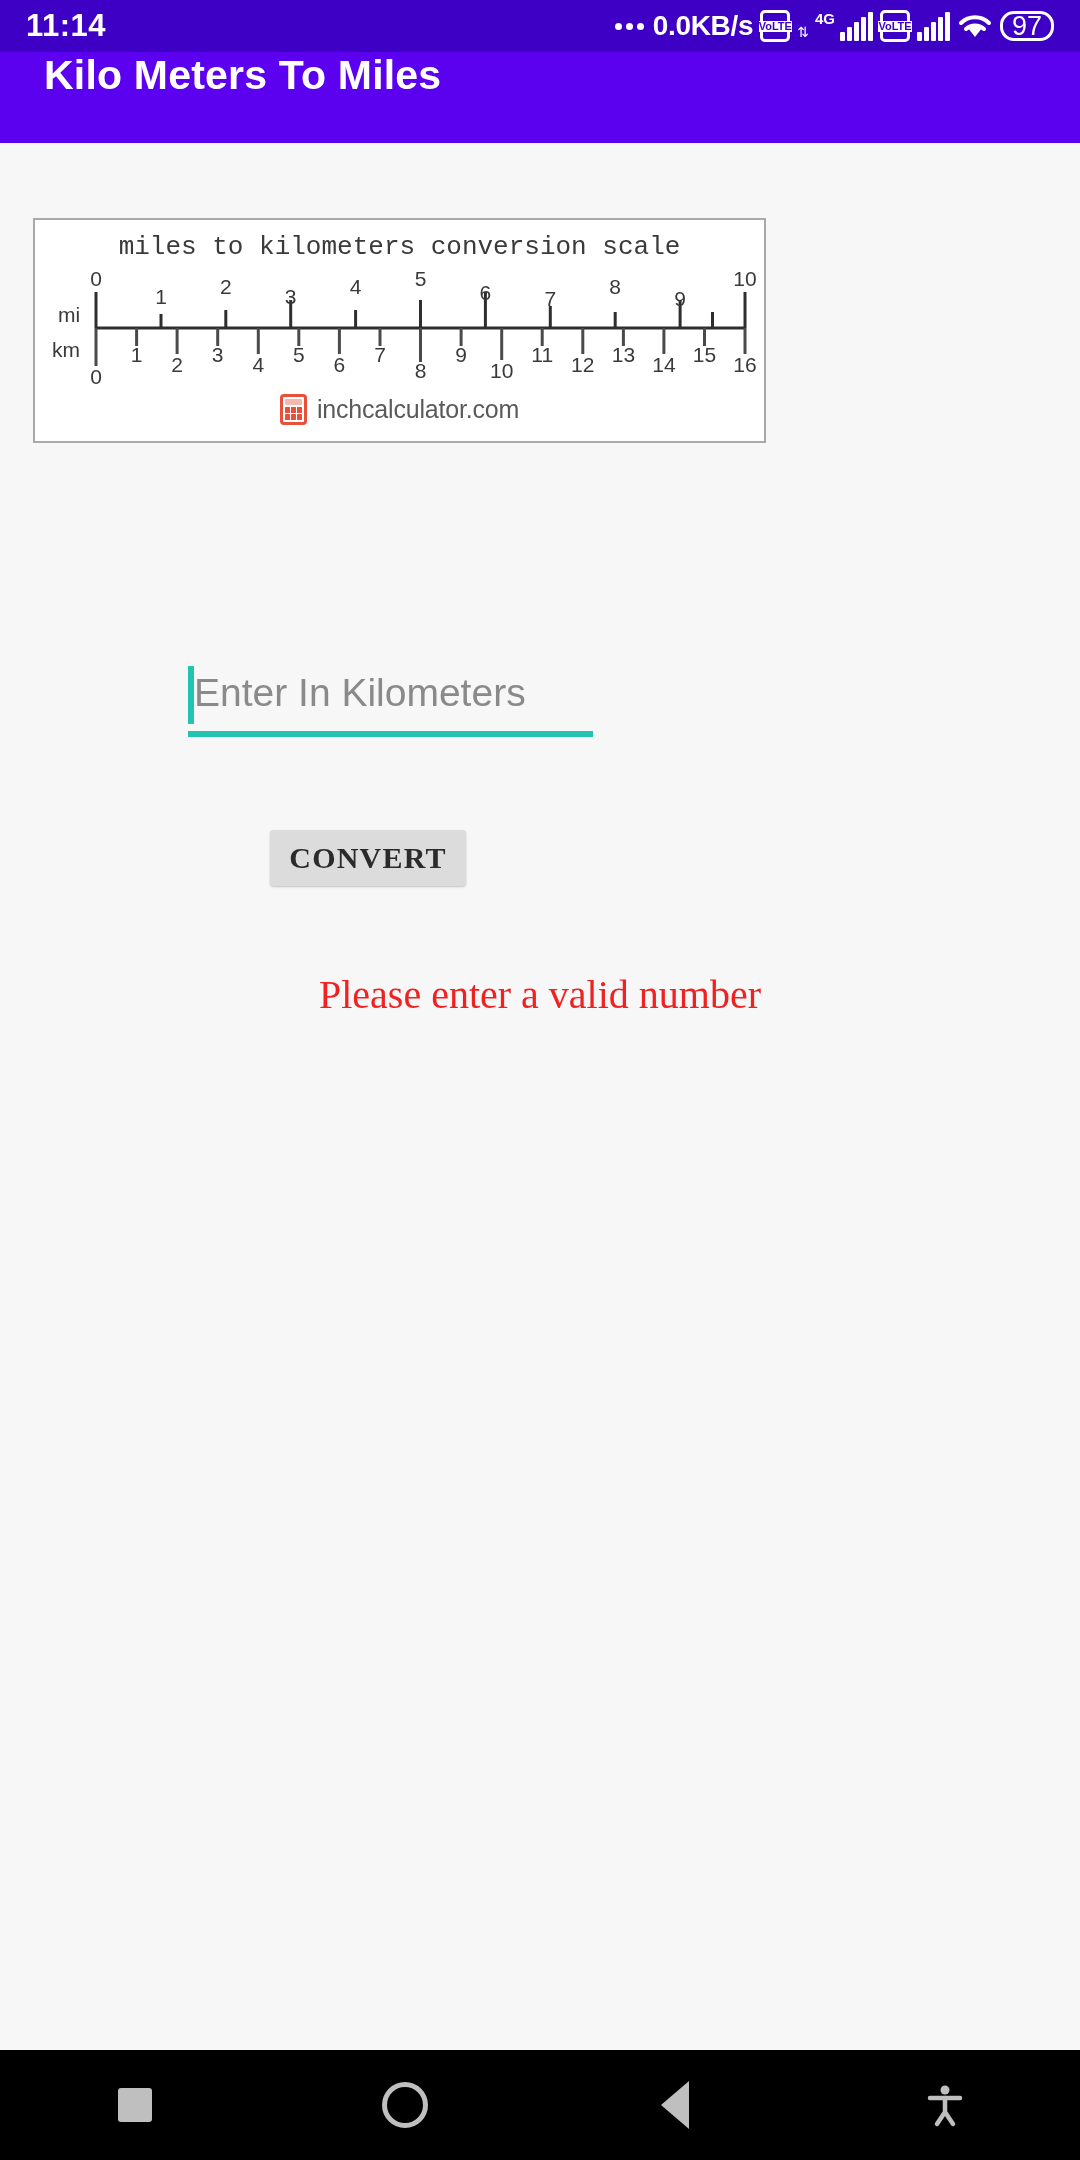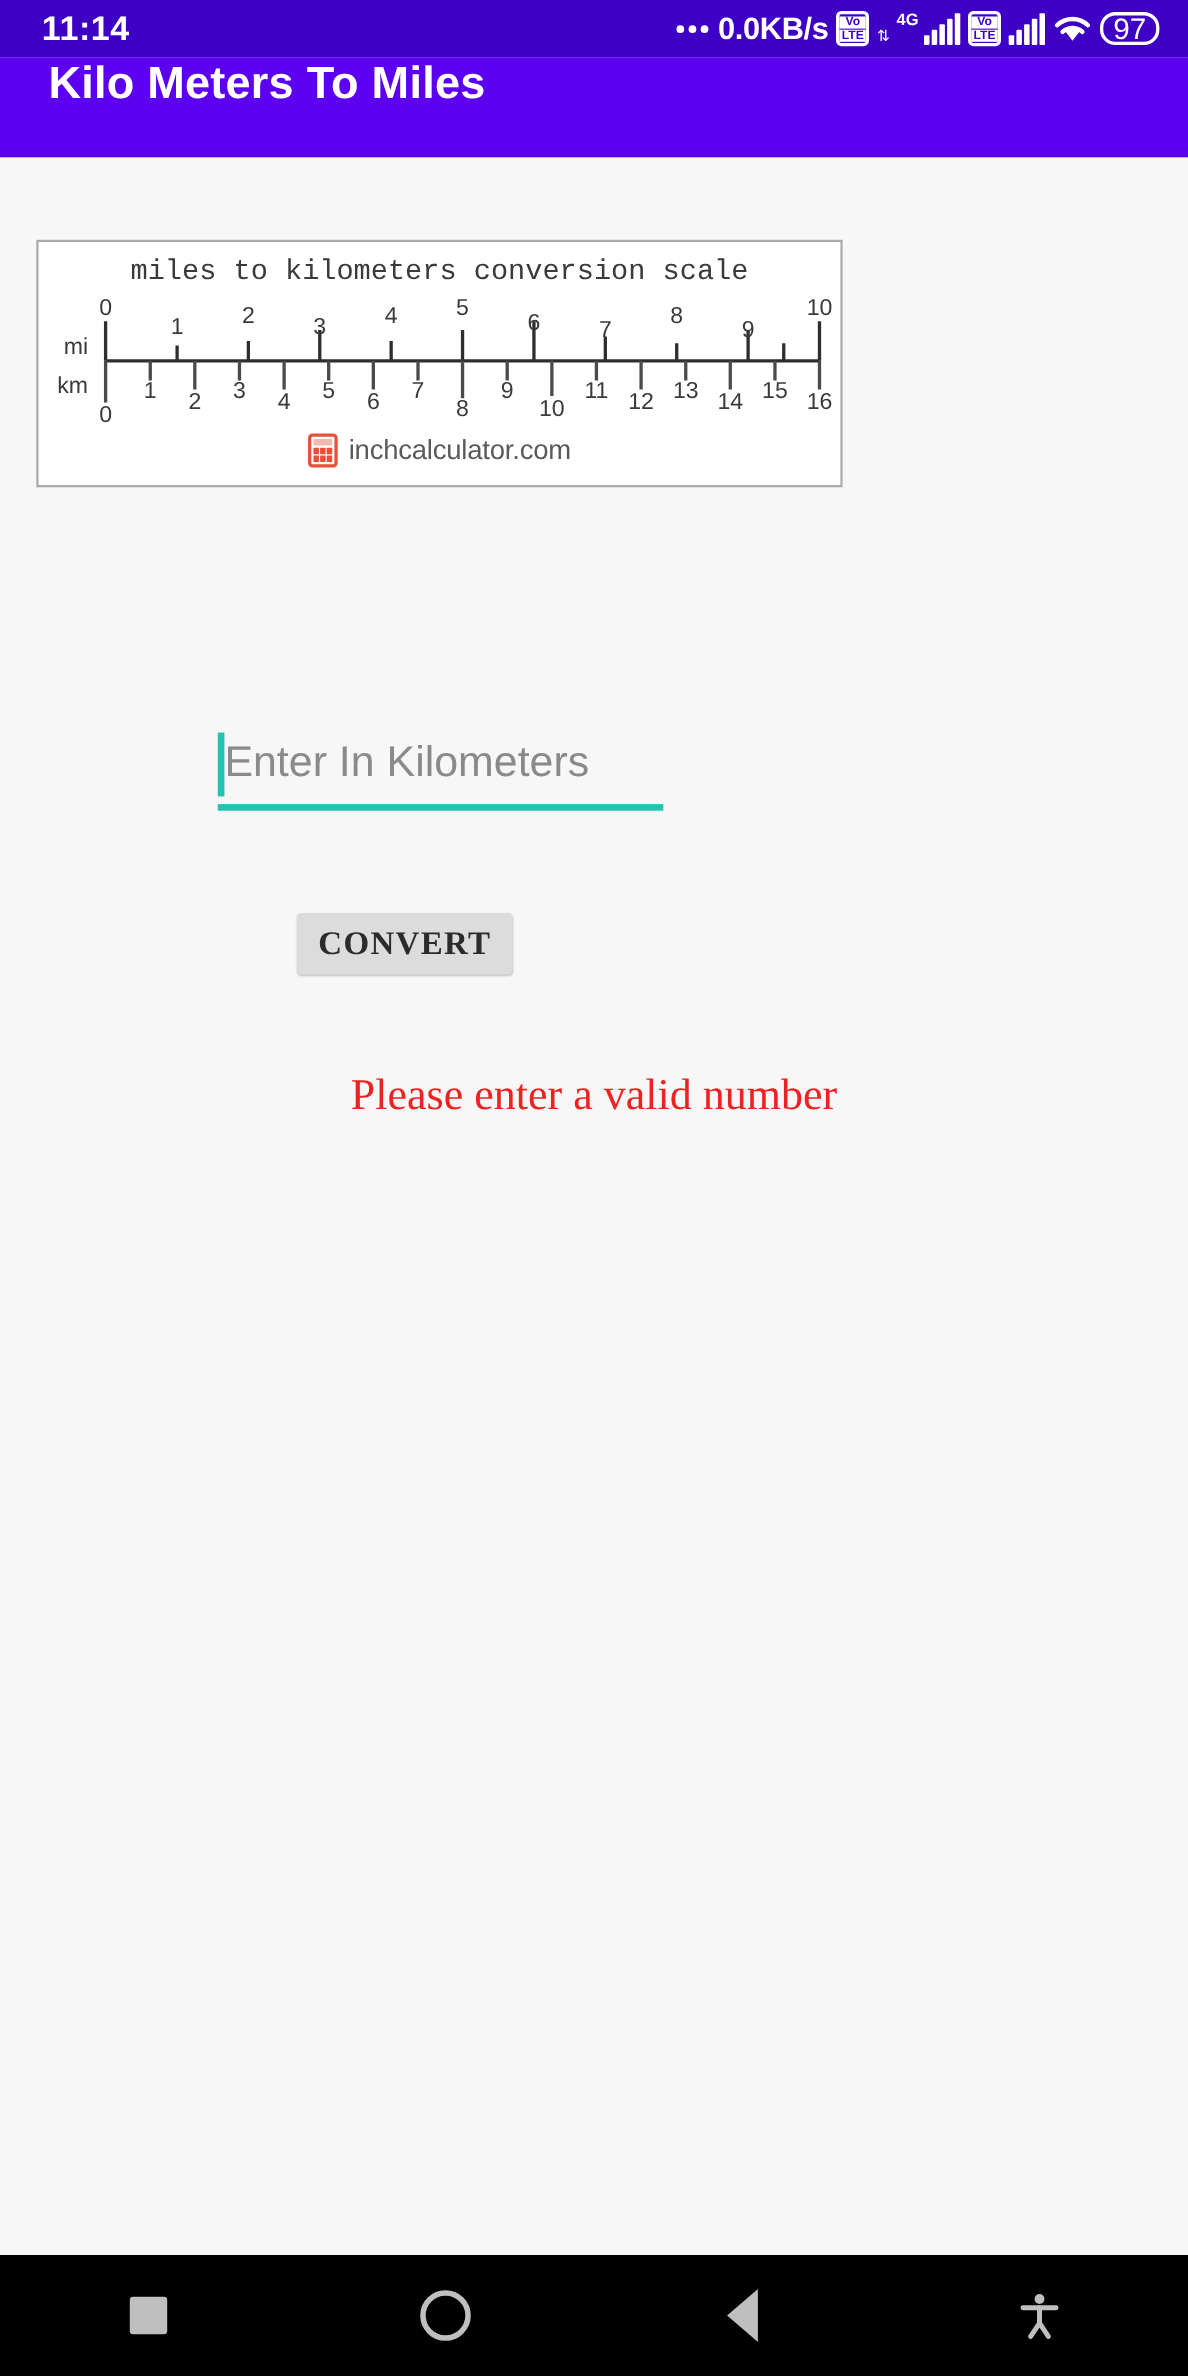--- a/index.html
+++ b/index.html
@@ -12,29 +12,29 @@
   }
 
   
   #status-bar{
     position:absolute; top:0; left:0; width:1080px; height:52px;
     background:#3d00c4;
     display:flex; align-items:center; justify-content:space-between;
     padding:0 26px;
   }
   #status-time{
-    color:#ffffff; font-size:31px; font-weight:700; letter-spacing:.5px;margin-left:12px;
+    color:#ffffff; font-size:31px; font-weight:700; letter-spacing:.5px;
   }
   #status-right{ display:flex; align-items:center; gap:7px; }
   .dots{ display:flex; gap:4px; align-items:center; margin-right:2px;}
   .dots i{ width:7px;height:7px;border-radius:50%;background:#fff;display:block;}
   #net-speed{ color:#fff;font-size:28px;font-weight:700;letter-spacing:-.3px;}
   .volte{
     width:30px;height:32px;border:3px solid #fff;border-radius:5px;
-    display:flex;flex-direction:column;align-items:center;justify-content:center;
+    display:flex;flex-direction:row;align-items:center;justify-content:center;
     line-height:1;
   }
   .volte b{ color:#3d00c4;background:#fff;font-size:11px;font-weight:700;display:block;
             width:100%;text-align:center;}
   .volte b:first-child{ background:#fff;color:#3d00c4; }
   .volte b:last-child{ background:#fff;color:#3d00c4;margin-top:1px;}
   .sig{ display:flex; align-items:flex-end; gap:2px; height:30px; }
   .sig span{ width:5px;background:#fff;display:block;border-radius:1px;}
   .sig span:nth-child(1){height:9px;}
   .sig span:nth-child(2){height:14px;}
@@ -87,21 +87,21 @@
     display:flex;flex-direction:column;padding:2px;gap:2px;background:#fff;
   }
   #calc-logo .screen{ height:6px;background:#f4b9ae;border-radius:1px;}
   #calc-logo .keys{ flex:1;display:grid;grid-template-columns:1fr 1fr 1fr;
                     grid-template-rows:1fr 1fr;gap:1.5px;}
   #calc-logo .keys i{ background:#e8503a;display:block;border-radius:.5px;}
   #attrib-text{ font-size:25px;color:#5a5a5a;letter-spacing:-.2px;}
 
   
   #km-input-wrap{
-    position:absolute; left:198px; top:500px; width:405px; height:82px;
+    position:absolute; left:188px; top:500px; width:405px; height:82px;
   }
   #km-input{
     width:100%;height:72px;border:none;outline:none;background:transparent;
     font-size:39px;color:#3a3a3a;font-family:"Liberation Sans", sans-serif;
     padding:0 0 0 6px;
   }
   #km-input::placeholder{ color:#8a8a8a; }
   #km-underline{
     position:absolute;left:0;bottom:2px;width:100%;height:6px;background:#20c4b0;
   }

